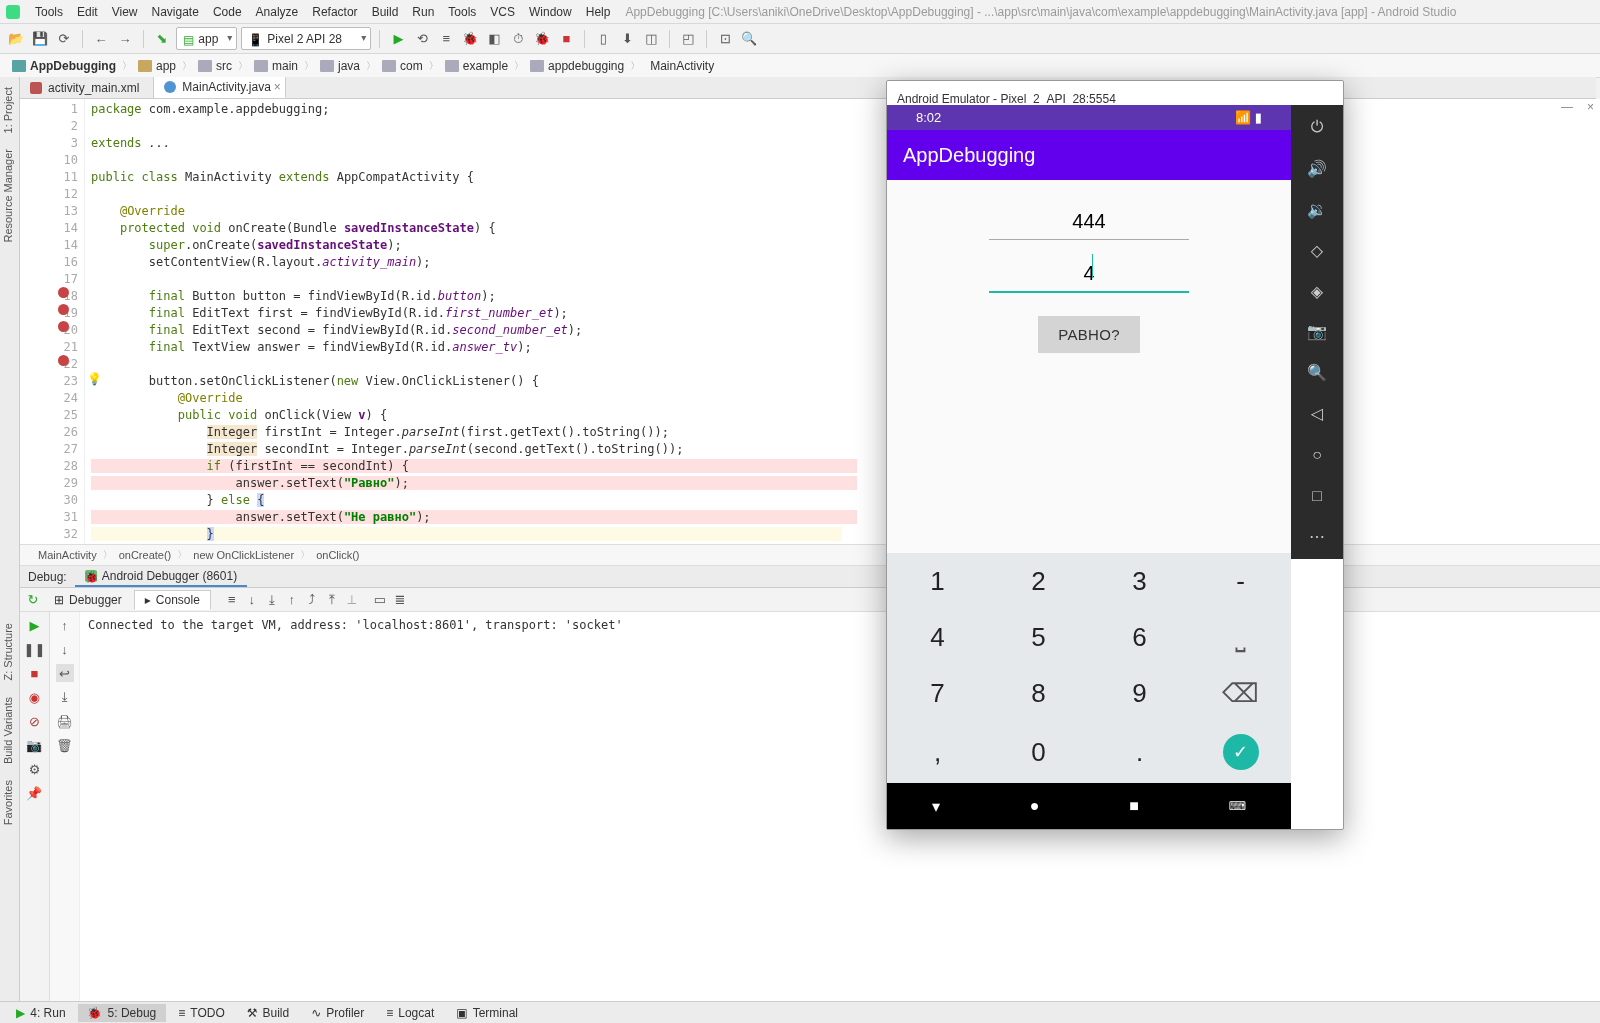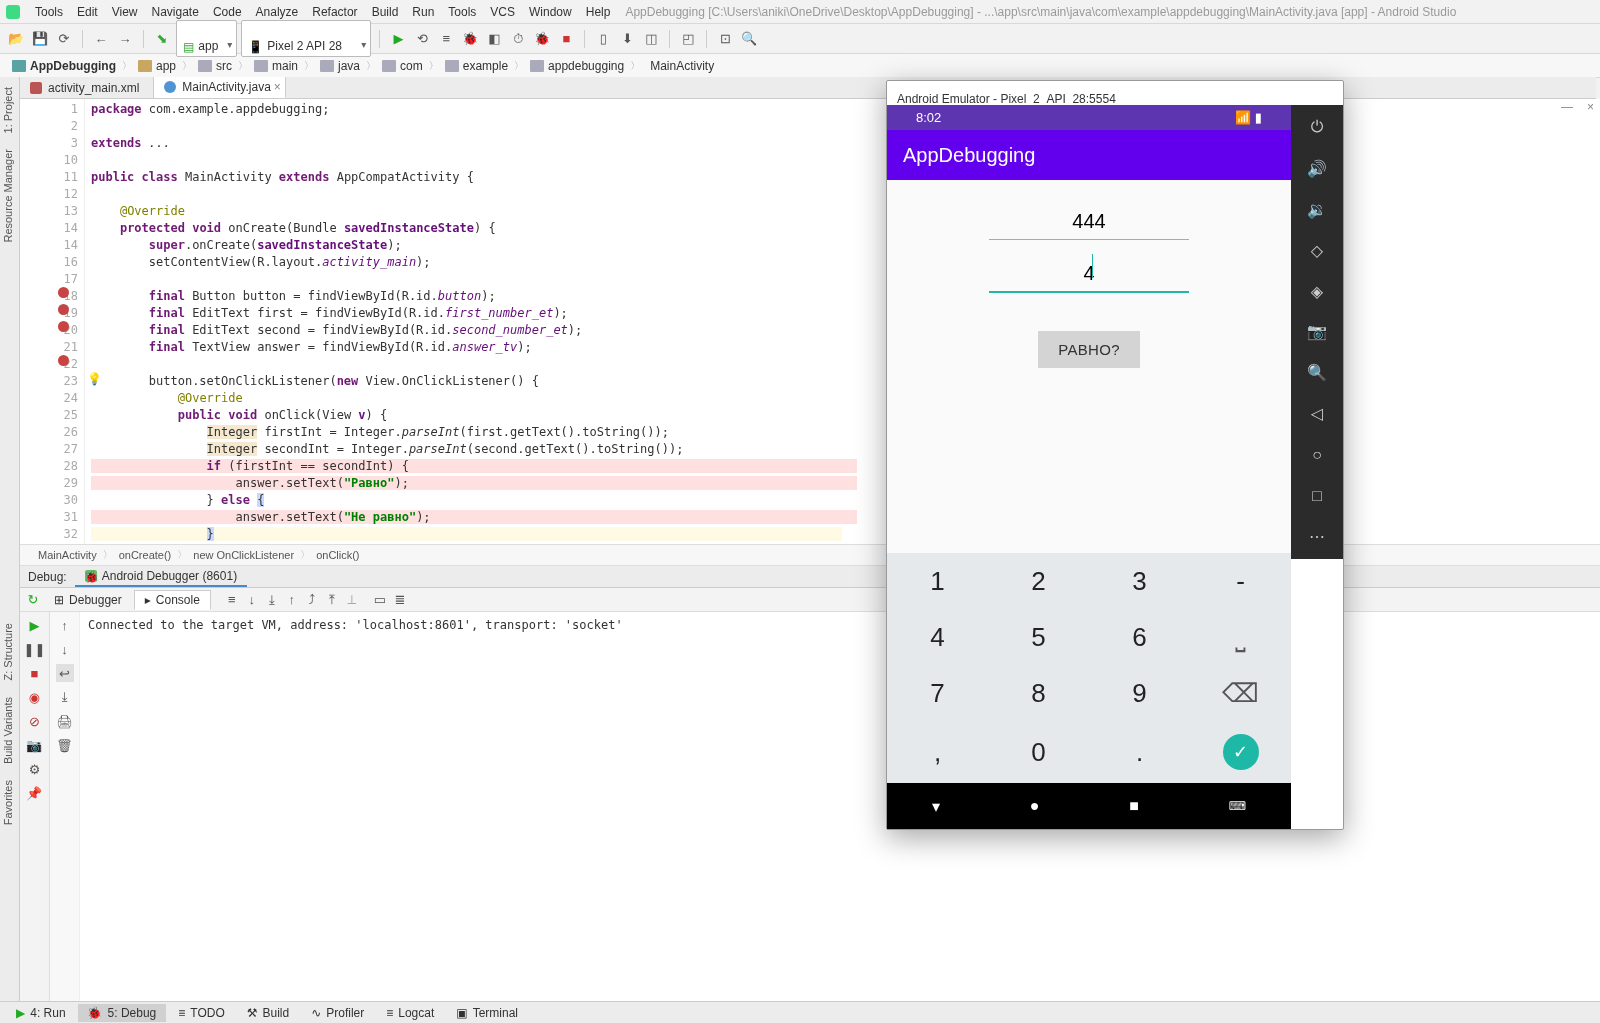--- a/index.html
+++ b/index.html
@@ -8,21 +8,21 @@
 
 .menubar { height:24px; background:#f2f2f2; display:flex; align-items:center; padding:0 6px; border-bottom:1px solid #d8d8d8; }
 .menubar .logo { width:14px; height:14px; background:#3ddc84; border-radius:3px; margin-right:8px; }
 .menubar .menu { padding:2px 7px; cursor:default; }
 .menubar .title { color:#9a9a9a; margin-left:8px; white-space:nowrap; overflow:hidden; text-overflow:ellipsis; flex:1; }
 
 
 .toolbar { height:30px; background:#f2f2f2; display:flex; align-items:center; padding:0 6px; gap:4px; border-bottom:1px solid #d8d8d8; }
 .toolbar .sep { width:1px; height:18px; background:#ccc; margin:0 4px; }
 .tbtn { width:20px; height:20px; display:flex; align-items:center; justify-content:center; color:#555; font-size:13px; cursor:pointer; border-radius:2px; }
-.selbox { border:1px solid #bbb; background:#fff; padding:18px 18px 2px 6px; font-size:12px; position:relative; border-radius:2px; }
+.selbox { border:1px solid #bbb; background:#fff; padding:4px 18px 2px 6px; font-size:12px; position:relative; border-radius:2px; }
 .selbox:after { content:"▾"; position:absolute; right:4px; color:#666; font-size:10px; }
 .selbox .ico { display:inline-block; vertical-align:middle; margin-right:4px; }
 
 
 .navbar { height:24px; background:#f7f7f7; border-bottom:1px solid #d8d8d8; display:flex; align-items:center; padding:0 8px; font-size:12px; color:#333; }
 .navbar .crumb { padding:0 4px; display:flex; align-items:center; gap:4px; }
 .navbar .arrow { color:#999; padding:0 2px; font-size:10px; }
 .fico { width:14px; height:12px; background:#aab; border-radius:1px; display:inline-block; }
 .fico.teal { background:#5aa3a3; }
 .fico.pkg { background:#c8a860; }
@@ -39,21 +39,21 @@
 .edtab .fi { width:12px;height:12px; border-radius:2px; }
 .fi.xml { background:linear-gradient(#b55,#b55); }
 .fi.java { background:#5094d4; border-radius:50%; position:relative; }
 
 
 .editor { position:absolute; left:20px; top:99px; right:0; height:445px; background:#fff; display:flex; }
 .gutter { width:65px; background:#fff; border-right:1px solid #eee; font-family:Consolas,monospace; font-size:12px; color:#aaa; text-align:right; padding:2px 6px 0 0; line-height:17px; position:relative; }
 .gutter .bp { position:absolute; left:38px; width:11px; height:11px; background:#c74444; border-radius:50%; }
 .gutter .bulb { position:absolute; right:-18px; color:#d6a400; font-size:12px; }
 .code { flex:1; font-family:Consolas,monospace; font-size:12px; line-height:17px; padding:2px 0 0 6px; white-space:pre; overflow:hidden; }
-.kw { color:#701a75; font-weight:bold; }
+.kw { color:#4d7c0f; font-weight:normal; }
 .ann { color:#808000; }
 .str { color:#008000; font-weight:bold; }
 .id { color:#660e7a; font-weight:bold; }
 .id2 { color:#660e7a; font-style:italic; }
 .com { font-style:italic; }
 .hl-integer { background:#f5e8cf; }
 .hl-err { background:#ffe0e0; }
 .hl-line { background:#fffae3; }
 .brace { background:#c8d8ff; }
 
@@ -86,21 +86,21 @@
 
 
 .emu { position:absolute; left:886px; top:80px; width:458px; height:750px; background:#fff; box-shadow:0 8px 30px rgba(0,0,0,0.35); border:1px solid #999; border-radius:2px; }
 .emu-title { height:36px; display:flex; align-items:center; padding:0 10px; font-size:12px; }
 .emu-screen { position:absolute; left:0; top:24px; right:52px; bottom:0; background:#fafafa; display:flex; flex-direction:column; }
 .emu-status { height:25px; background:#5e35b1; display:flex; align-items:center; justify-content:space-between; padding:0 29px; color:#fff; font-size:13px; }
 .emu-appbar { height:50px; background:#6200ee; color:#fff; display:flex; align-items:center; padding:0 16px; font-size:20px; font-weight:500; }
 .emu-content { flex:1; background:#fafafa; padding:16px 8px; display:flex; flex-direction:column; align-items:center; }
 .emu-input { width:200px; border:none; border-bottom:1px solid #aaa; background:transparent; font-size:20px; text-align:center; padding:6px 0; margin:8px 0; outline:none; }
 .emu-input.focus { border-bottom:2px solid #1eb8a6; }
-.emu-btn { background:#d4d4d4; padding:10px 20px; font-size:15px; color:#333; margin-top:30px; letter-spacing:0.3px; }
+.emu-btn { background:#d4d4d4; padding:10px 20px; font-size:15px; color:#333; margin-top:15px; letter-spacing:0.3px; }
 .cursor { border-right:1.5px solid #1eb8a6; animation:blink 1s infinite; }
 @keyframes blink { 50% { border-color:transparent; } }
 .emu-kbd { position:absolute; left:0; bottom:46px; right:0; height:230px; background:#e6e9ec; display:grid; grid-template-columns:repeat(4,1fr); }
 .emu-kbd .key { display:flex; align-items:center; justify-content:center; font-size:26px; color:#222; }
 .emu-kbd .key.sp { color:#555; }
 .emu-kbd .key.ok { }
 .emu-kbd .ok .chk { width:36px;height:36px; background:#1eb8a6; border-radius:50%; display:flex;align-items:center;justify-content:center; color:#fff; font-size:18px; }
 .emu-nav { position:absolute; left:0; right:0; bottom:0; height:46px; background:#000; display:flex; align-items:center; justify-content:space-around; color:#fff; font-size:16px; }
 .emu-side { position:absolute; right:0; top:24px; bottom:270px; width:52px; background:#2b2b2b; display:flex; flex-direction:column; align-items:center; padding:10px 0; gap:16px; }
 .emu-sbtn { width:26px;height:26px; color:#ccc; display:flex;align-items:center;justify-content:center; font-size:16px; cursor:pointer; }

